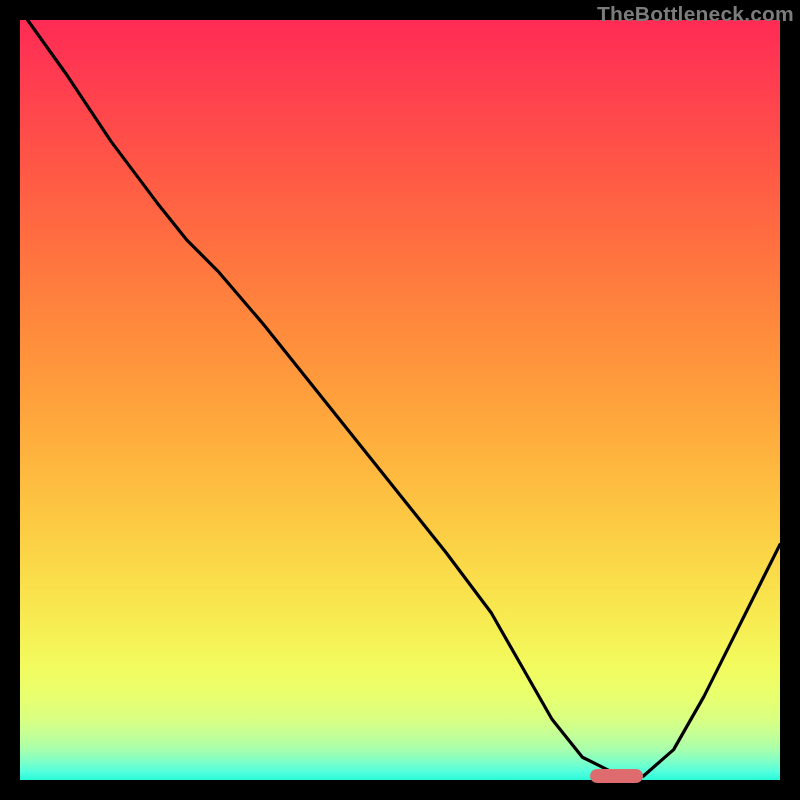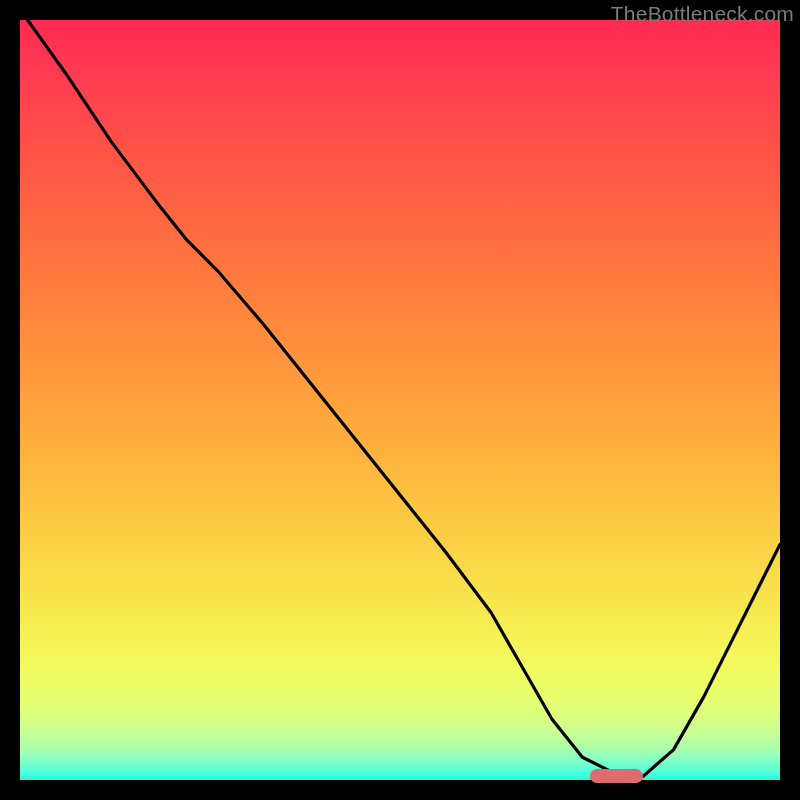--- a/index.html
+++ b/index.html
@@ -48,21 +48,21 @@
     top: 20px;
     width: 760px;
     height: 760px;
   }
   .watermark {
     position: absolute;
     top: 2px;
     right: 6px;
     font-family: Arial, Helvetica, sans-serif;
     font-size: 21px;
-    font-weight: 400;
+    font-weight: 700;
     color: #7c7c7c;
     letter-spacing: 0.2px;
     text-align: right;
   }
   .marker {
     position: absolute;
     background: #de6c6f;
     border-radius: 10px;
   }
 </style>

